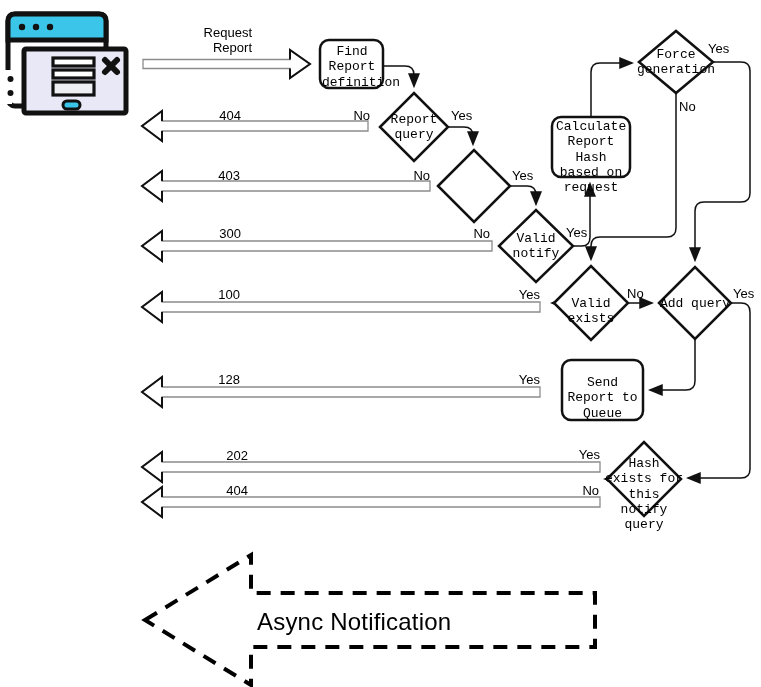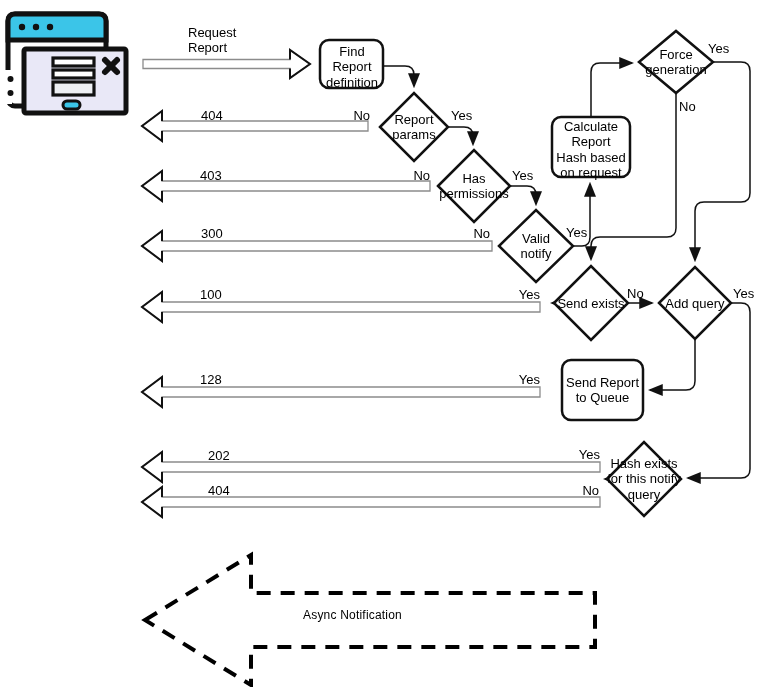--- a/index.html
+++ b/index.html
@@ -1,23 +1,23 @@
 <!DOCTYPE html>
 <html><head>
 <meta charset="utf-8">
 <style>
   html,body{margin:0;padding:0;background:#ffffff;}
   .stage{position:relative;width:761px;height:687px;background:#fff;overflow:hidden;
          font-family:"Liberation Sans",sans-serif;color:#000;}
   .layer{position:absolute;left:0;top:0;}
   .lbl{position:absolute;font-size:13px;line-height:1.18;white-space:pre-line;}
-  .ctr{text-align:left;}
+  .ctr{text-align:right;}
   .rgt{text-align:right;}
-  .node-label{position:absolute;font-size:13px;line-height:1.18;text-align:center;}
-  .async-label{position:absolute;font-size:12px;letter-spacing:0.2px;margin-left:46px;}
+  .node-label{position:absolute;font-size:13px;line-height:1.18;text-align:center;font-family:Liberation Mono, monospace;}
+  .async-label{position:absolute;font-size:24px;letter-spacing:0.2px;}
 </style>
 </head>
 <body>
 
 <div class="stage">
 
   <svg class="layer" width="761" height="687" viewBox="0 0 761 687">
     <defs>
       <marker id="arr" viewBox="0 0 10 8" refX="8.5" refY="4" markerWidth="10" markerHeight="8" orient="auto-start-reverse">
         <path d="M0,0 L10,4 L0,8 Z" fill="#111"></path>
@@ -102,26 +102,25 @@
     </g>
     <rect x="48" y="50" width="41" height="8" fill="#fff" stroke="#111" stroke-width="3.2"></rect>
     <rect x="48" y="62" width="41" height="8" fill="#fff" stroke="#111" stroke-width="3.2"></rect>
     <rect x="48" y="74" width="41" height="13" fill="#edeff3" stroke="#111" stroke-width="3.2"></rect>
     <rect x="58" y="93" width="17" height="8" rx="4" fill="#3bc5e8" stroke="#111" stroke-width="3"></rect>
   </svg>
 
   <div class="lbl ctr" style="left:188px;top:25px;width:64px">Request Report</div>
 
   <div class="node-label" style="left:322px;top:44px;width:60px">Find Report definition</div>
-  <div class="node-label" style="left:384px;top:112px;width:60px">Report params</div>
-  <div class="node-label" style="left:434px;top:171px;width:80px">Has permissions</div>
+  <div class="node-label" style="left:384px;top:112px;width:60px">Report query</div>
   <div class="node-label" style="left:506px;top:231px;width:60px">Valid notify</div>
   <div class="node-label" style="left:556px;top:119px;width:70px">Calculate Report Hash based on request</div>
   <div class="node-label" style="left:636px;top:47px;width:80px">Force generation</div>
-  <div class="node-label" style="left:551px;top:296px;width:80px">Send exists</div>
+  <div class="node-label" style="left:551px;top:296px;width:80px">Valid exists</div>
   <div class="node-label" style="left:655px;top:296px;width:80px">Add query</div>
   <div class="node-label" style="left:564px;top:375px;width:77px">Send Report to Queue</div>
   <div class="node-label" style="left:604px;top:456px;width:80px">Hash exists for this notify query</div>
 
   <div class="lbl" style="left:451px;top:108px">Yes</div>
   <div class="lbl" style="left:512px;top:168px">Yes</div>
   <div class="lbl" style="left:566px;top:225px">Yes</div>
   <div class="lbl" style="left:708px;top:41px">Yes</div>
   <div class="lbl" style="left:679px;top:99px">No</div>
   <div class="lbl" style="left:627px;top:286px">No</div>

